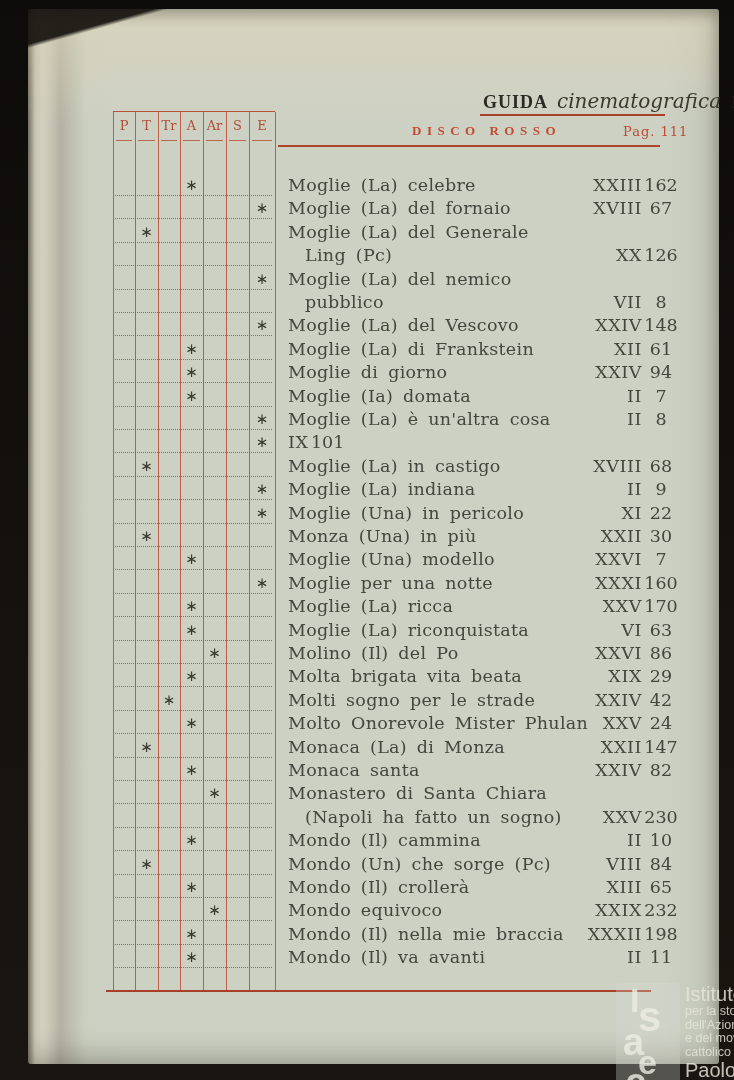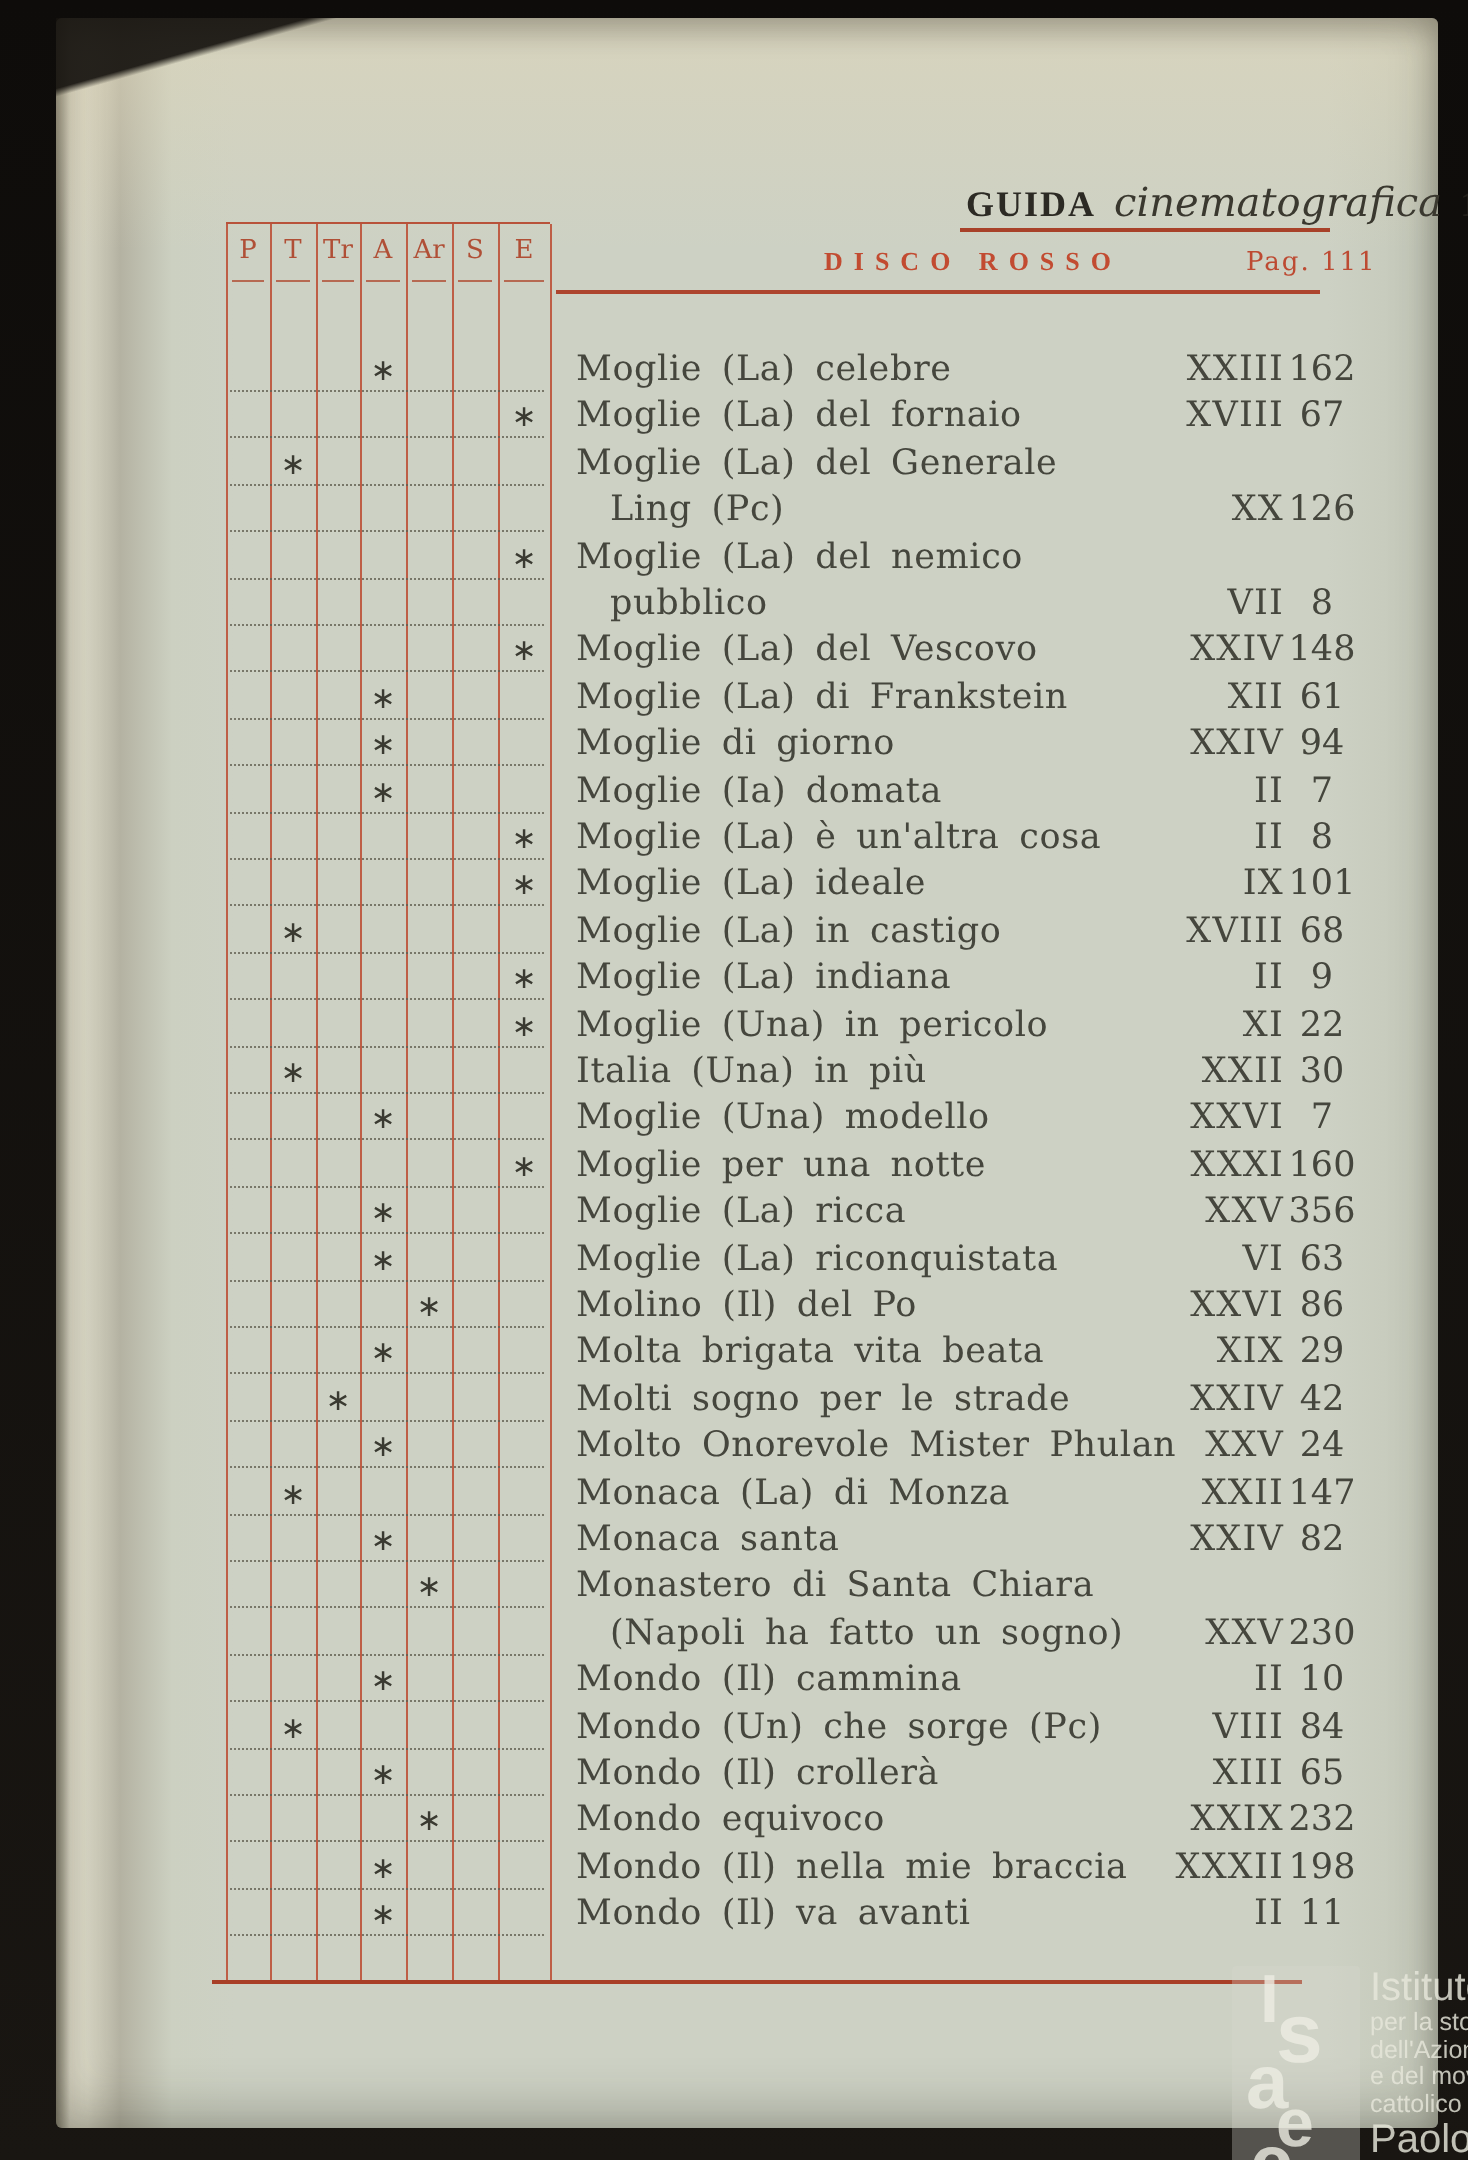--- a/index.html
+++ b/index.html
@@ -211,58 +211,57 @@
           <span class="t">Moglie (Ia) domata</span>
           <span class="r">II</span>
           <span class="p">7</span>
         </div>
         <div class="line" style="top: 399px;">
           <span class="t">Moglie (La) è un'altra cosa</span>
           <span class="r">II</span>
           <span class="p">8</span>
         </div>
         <div class="line" style="top: 422.4px;">
-          <span class="t">Moglie (La) ideale</span>
           <span class="r">IX</span>
           <span class="p">101</span>
         </div>
         <div class="line" style="top: 445.8px;">
           <span class="t">Moglie (La) in castigo</span>
           <span class="r">XVIII</span>
           <span class="p">68</span>
         </div>
         <div class="line" style="top: 469.2px;">
           <span class="t">Moglie (La) indiana</span>
           <span class="r">II</span>
           <span class="p">9</span>
         </div>
         <div class="line" style="top: 492.6px;">
           <span class="t">Moglie (Una) in pericolo</span>
           <span class="r">XI</span>
           <span class="p">22</span>
         </div>
         <div class="line" style="top: 516px;">
-          <span class="t">Italia (Una) in più</span>
+          <span class="t">Monza (Una) in più</span>
           <span class="r">XXII</span>
           <span class="p">30</span>
         </div>
         <div class="line" style="top: 539.4px;">
           <span class="t">Moglie (Una) modello</span>
           <span class="r">XXVI</span>
           <span class="p">7</span>
         </div>
         <div class="line" style="top: 562.8px;">
           <span class="t">Moglie per una notte</span>
           <span class="r">XXXI</span>
           <span class="p">160</span>
         </div>
         <div class="line" style="top: 586.2px;">
           <span class="t">Moglie (La) ricca</span>
           <span class="r">XXV</span>
-          <span class="p">356</span>
+          <span class="p">170</span>
         </div>
         <div class="line" style="top: 609.6px;">
           <span class="t">Moglie (La) riconquistata</span>
           <span class="r">VI</span>
           <span class="p">63</span>
         </div>
         <div class="line" style="top: 633px;">
           <span class="t">Molino (Il) del Po</span>
           <span class="r">XXVI</span>
           <span class="p">86</span>

